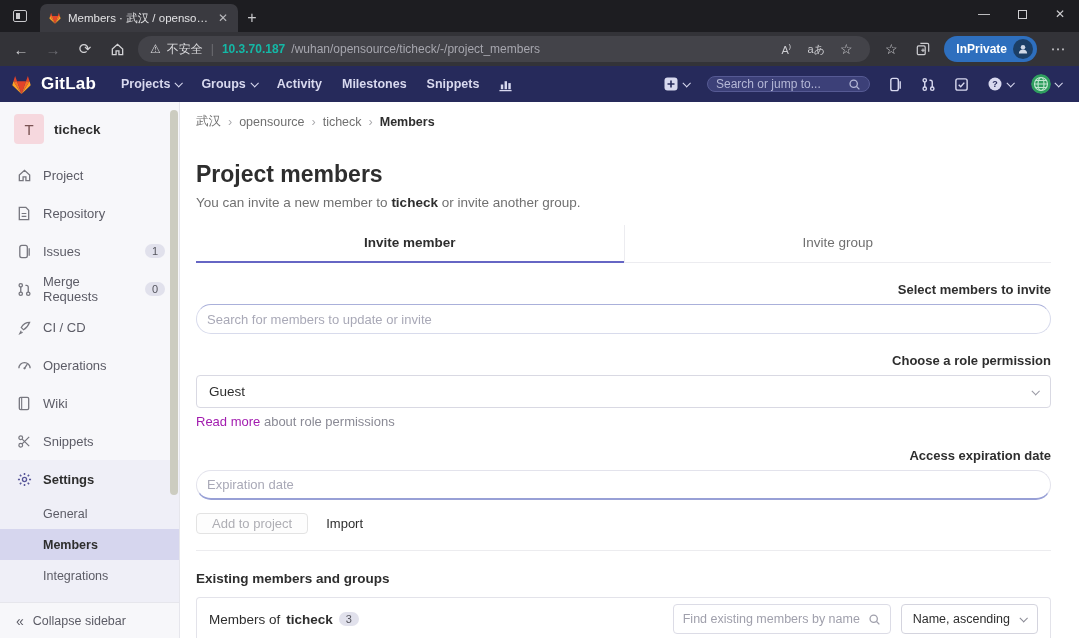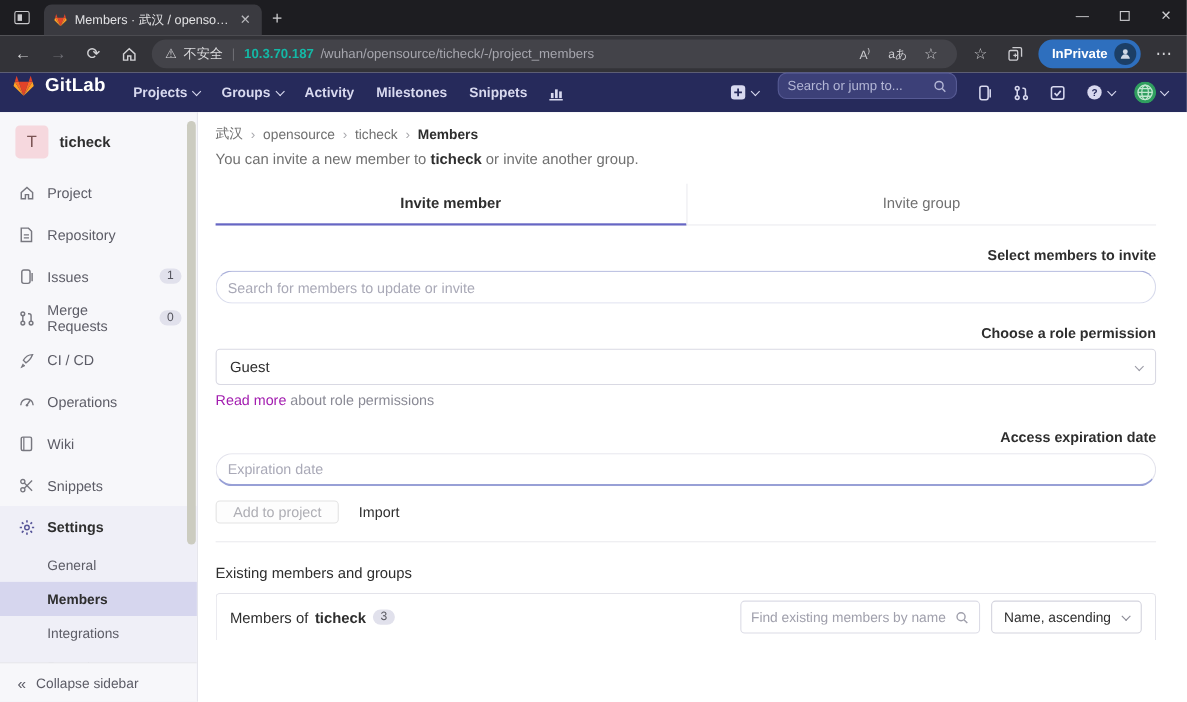--- a/index.html
+++ b/index.html
@@ -28,28 +28,28 @@
   .sec-label { color:#dadadd; font-size:12px; white-space:nowrap; }
   .url-sep { color:#6d6d73; font-size:12px; margin:0 2px; }
   .url-host { color:#14b8a6; font-size:12px; font-weight:bold; white-space:nowrap; }
   .url-path { color:#a6a6ae; font-size:12px; white-space:nowrap; overflow:hidden; text-overflow:ellipsis; flex:1; }
   .bar-ic { color:#cdcdd1; font-size:11px; display:flex; align-items:center; justify-content:center; width:24px; flex:none; }
   .inprivate { height:26px; background:#2e6fbe; border-radius:13px; display:flex; align-items:center; gap:6px; padding:0 4px 0 12px; margin:0 4px; }
   .inprivate-label { color:#fff; font-size:12px; font-weight:bold; }
   .inprivate-avatar { width:20px; height:20px; border-radius:50%; background:#1c3f66; display:flex; align-items:center; justify-content:center; }
 
   
-  .gl-navbar { height:36px; background:#262a5b; display:flex; align-items:flex-start; padding:0 10px; gap:2px; }
+  .gl-navbar { height:36px; background:#262a5b; display:flex; align-items:center; padding:0 10px; gap:2px; }
   .gl-brand { display:flex; align-items:center; gap:8px; margin-right:14px; }
   .gl-brand-name { color:#fff; font-size:17px; font-weight:bold; letter-spacing:.2px; }
   .gl-nav-item { color:#d8d9ef; font-size:12.5px; font-weight:bold; padding:0 9px; display:flex; align-items:center; gap:5px; height:36px; }
   .chev { width:6px; height:6px; border-right:1.5px solid currentColor; border-bottom:1.5px solid currentColor; transform:rotate(45deg) translateY(-1px); display:inline-block; }
   .gl-spacer { flex:1; }
   .gl-iconbtn { color:#d8d9ef; display:flex; align-items:center; gap:4px; padding:0 8px; height:36px; }
-  .gl-search { width:163px; height:24px; background:#3c4078; border:1px solid #565a94; border-radius:8px; display:flex; align-items:center; padding:0 8px; margin:0 8px; }
+  .gl-search { width:163px; height:16px; background:#3c4078; border:1px solid #565a94; border-radius:8px; display:flex; align-items:center; padding:0 8px; margin:0 8px; }
   .gl-search-ph { color:#b4b7d6; font-size:12px; flex:1; }
   .gl-avatar { width:20px; height:20px; border-radius:50%; overflow:hidden; }
 
   
   .page { display:flex; height:536px; }
 
   
   .sidebar { width:180px; background:#f7f7fa; border-right:1px solid #e6e6ec; position:relative; flex:none; overflow:hidden; }
   .proj-head { display:flex; align-items:center; gap:10px; padding:12px 0 12px 14px; }
   .proj-avatar { width:30px; height:30px; border-radius:4px; background:#f6d8de; color:#7a5353; font-size:15px; display:flex; align-items:center; justify-content:center; }
@@ -83,21 +83,21 @@
   .finput::placeholder { color:#a9a9b7; }
   .fselect { margin-top:7px; width:100%; height:33px; border:1px solid #d9d9e3; border-radius:4px; display:flex; align-items:center; padding:0 12px; font-size:13.5px; color:#2e2e2e; }
   .fselect .chev { color:#9a9aa5; }
   .read-more { margin-top:6px; font-size:13px; color:#8a8a95; }
   .read-more a { color:#a21caf; text-decoration:none; }
   .expiry { border:1px solid #e3e3ec; border-bottom:2px solid #98a0d6; }
   .btn-row { margin-top:13px; display:flex; align-items:center; gap:18px; }
   .btn-disabled { padding:2px 15px; border:1px solid #e3e3e3; border-radius:4px; background:#fdfdfd; color:#aeaeb4; font-size:13px; }
   .btn-plain { font-size:13px; color:#2e2e2e; }
   .sep-hr { margin-top:16px; border:0; border-top:1px solid #ececef; }
-  .existing-h { margin-top:20px; font-size:13.5px; font-weight:normal; color:#2e2e2e; }
+  .existing-h { margin-top:20px; font-size:13.5px; font-weight:bold; color:#2e2e2e; }
   .members-card { margin-top:11px; border:1px solid #e3e3ea; border-bottom:0; border-radius:4px 4px 0 0; }
   .card-head { display:flex; align-items:center; padding:6px 12px; gap:10px; min-height:40px; }
   .card-title { font-size:13.5px; color:#2e2e2e; flex:1; display:flex; align-items:center; gap:6px; }
   .filter-box { width:218px; height:30px; border:1px solid #dcdce6; border-radius:4px; display:flex; align-items:center; padding:0 9px; gap:6px; }
   .filter-box input { border:0; outline:0; flex:1; font-size:12.5px; color:#2e2e2e; min-width:0; font-family:"Liberation Sans", sans-serif; }
   .filter-box input::placeholder { color:#a0a0ac; }
   .sort-box { height:30px; border:1px solid #d4d4de; border-radius:4px; display:flex; align-items:center; gap:10px; padding:0 11px; font-size:12.5px; color:#2e2e2e; white-space:nowrap; }
   .sort-box .chev { color:#8a8a95; }
   svg { display:block; }
 </style>
@@ -386,20 +386,21 @@
     <div class="breadcrumb">
       <span>武汉</span>
       <span class="crumb-sep">›</span>
       <span>opensource</span>
       <span class="crumb-sep">›</span>
       <span>ticheck</span>
       <span class="crumb-sep">›</span>
       <span class="crumb-last">Members</span>
     </div>
 
+    <h1 class="page-title">Project members</h1>
     <p class="page-sub"><span>You can invite a new member to </span><b>ticheck</b><span> or invite another group.</span></p>
 
     <div class="invite-tabs">
       <div class="invite-tab active">Invite member</div>
       <div class="invite-tab">Invite group</div>
     </div>
 
     <div class="flabel">Select members to invite</div>
     <input class="finput" placeholder="Search for members to update or invite" style="">
 

